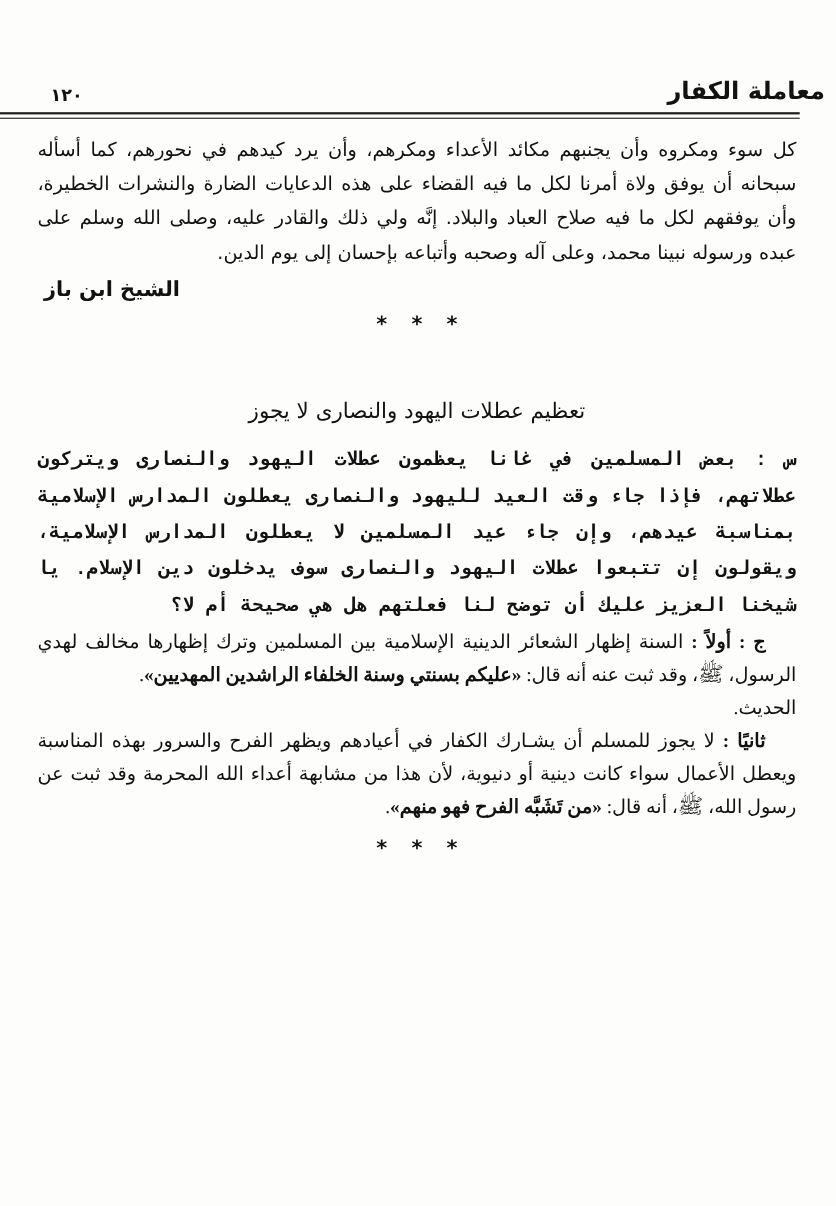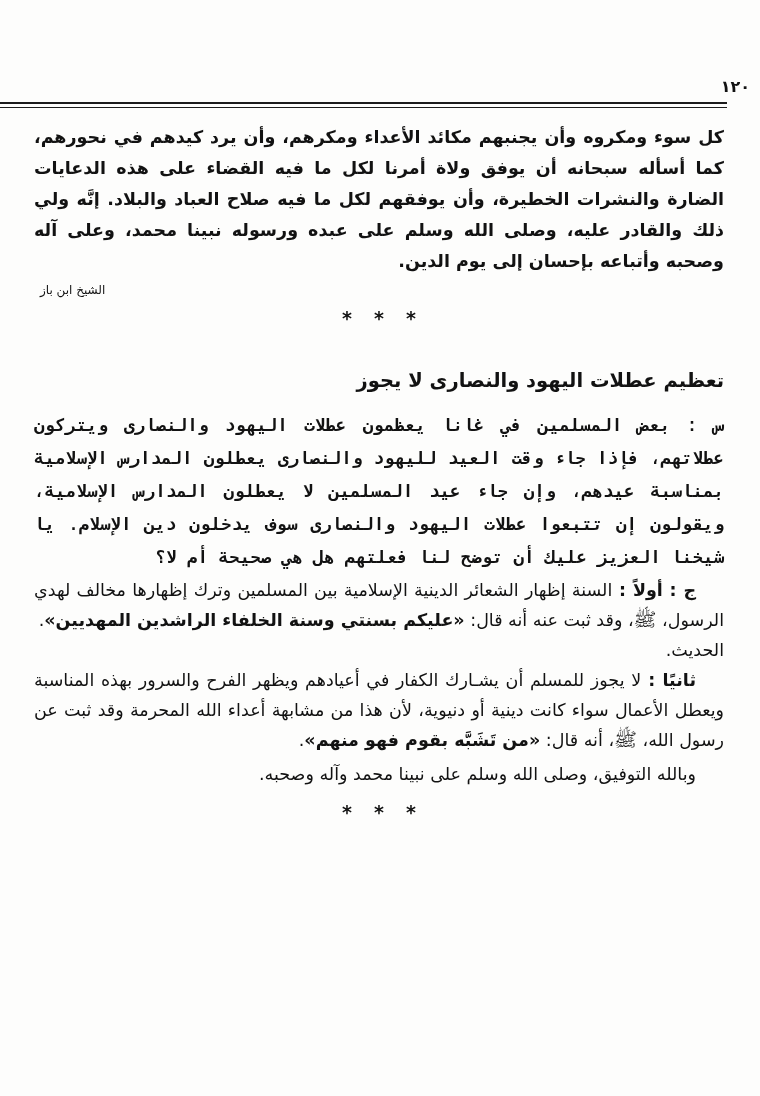--- a/index.html
+++ b/index.html
@@ -46,86 +46,86 @@
   .body {
     padding: 0 36px 0 34px;
   }
   .para {
     margin: 0;
     font-size: 17.5px;
     line-height: 31px;
     text-align: justify;
     text-align-last: right;
   }
-  .intro { margin-top: 14px; font-weight: bold; }
+  .intro { margin-top: 14px; }
   .q {
     font-weight: bold;
     line-height: 33px;
   }
   .q1 { margin-top: 18px; font-family: Liberation Mono, monospace; }
   .q2 { margin-top: 16px; }
   .answer { line-height: 30px; }
-  .indent { text-indent: 28px; }
+  .indent { text-indent: 28px; font-family: Liberation Serif, serif; }
   .b { font-weight: bold; }
   .sal { font-size: 19px; line-height: 0; }
   .block-ref { display: block; text-indent: 0; }
   .signature {
-    font-size: 12px;
-    font-weight: normal;
+    font-size: 19px;
+    font-weight: bold;
     text-align: left;
     padding-left: 6px;
   }
   .sig1 { margin-top: 6px; }
   .sig2 { margin-top: 10px; }
   .separator {
     text-align: center;
     font-size: 19px;
     font-weight: bold;
     letter-spacing: 22px;
     padding-left: 22px; 
     margin-top: 10px;
   }
   .sep2 { margin-top: 12px; }
   .heading {
-    margin: 40px 0 0 0;
-    text-align: right;
+    margin: 56px 0 0 0;
+    text-align: center;
     font-size: 19.5px;
-    font-weight: bold;
+    font-weight: normal;
   }
   .heading2 { margin-top: 18px; }
 </style>
 </head>
 <body>
 
 <div class="page">
 
   <header class="page-header">
+    <div class="book-title">معاملة الكفار</div>
     <div class="page-number">١٢٠</div>
   </header>
 
   <div class="header-rule"></div>
 
   <main class="body">
 
     <p class="para intro">كل سوء ومكروه وأن يجنبهم مكائد الأعداء ومكرهم، وأن يرد كيدهم في نحورهم، كما أسأله سبحانه أن يوفق ولاة أمرنا لكل ما فيه القضاء على هذه الدعايات الضارة والنشرات الخطيرة، وأن يوفقهم لكل ما فيه صلاح العباد والبلاد. إنَّه ولي ذلك والقادر عليه، وصلى الله وسلم على عبده ورسوله نبينا محمد، وعلى آله وصحبه وأتباعه بإحسان إلى يوم الدين.</p>
 
     <div class="signature sig1">الشيخ ابن باز</div>
 
     <div class="separator">***</div>
 
     <h2 class="heading">تعظيم عطلات اليهود والنصارى لا يجوز</h2>
 
     <p class="para q q1">س : بعض المسلمين في غانا يعظمون عطلات اليهود والنصارى ويتركون عطلاتهم، فإذا جاء وقت العيد لليهود والنصارى يعطلون المدارس الإسلامية بمناسبة عيدهم، وإن جاء عيد المسلمين لا يعطلون المدارس الإسلامية، ويقولون إن تتبعوا عطلات اليهود والنصارى سوف يدخلون دين الإسلام. يا شيخنا العزيز عليك أن توضح لنا فعلتهم هل هي صحيحة أم لا؟</p>
 
     <p class="para answer indent"><span class="b">ج : أولاً : </span><span>السنة إظهار الشعائر الدينية الإسلامية بين المسلمين وترك إظهارها مخالف لهدي الرسول، </span><span class="sal">ﷺ</span><span>، وقد ثبت عنه أنه قال: </span><span class="b">«عليكم بسنتي وسنة الخلفاء الراشدين المهديين»</span><span>.</span><span class="block-ref">الحديث.</span></p>
 
-    <p class="para answer indent"><span class="b">ثانيًا : </span><span>لا يجوز للمسلم أن يشـارك الكفار في أعيادهم ويظهر الفرح والسرور بهذه المناسبة ويعطل الأعمال سواء كانت دينية أو دنيوية، لأن هذا من مشابهة أعداء الله المحرمة وقد ثبت عن رسول الله، </span><span class="sal">ﷺ</span><span>، أنه قال: </span><span class="b">«من تَشَبَّه بقوم فهو منهم»</span><span>.</span></p>
+    <p class="para answer indent"><span class="b">ثانيًا : </span><span>لا يجوز للمسلم أن يشـارك الكفار في أعيادهم ويظهر الفرح والسرور بهذه المناسبة ويعطل الأعمال سواء كانت دينية أو دنيوية، لأن هذا من مشابهة أعداء الله المحرمة وقد ثبت عن رسول الله، </span><span class="sal">ﷺ</span><span>، أنه قال: </span><span class="b">«من تَشَبَّه الفرح فهو منهم»</span><span>.</span></p>
 
 
-    <p class="para answer indent" style="margin-top:4px">وبالله التوفيق، وصلى الله وسلم على نبينا محمد وآله وصحبه.</p>
 
 
     <div class="separator sep2">***</div>
 
 
 
   </main>
 </div>
 
 </body></html>

